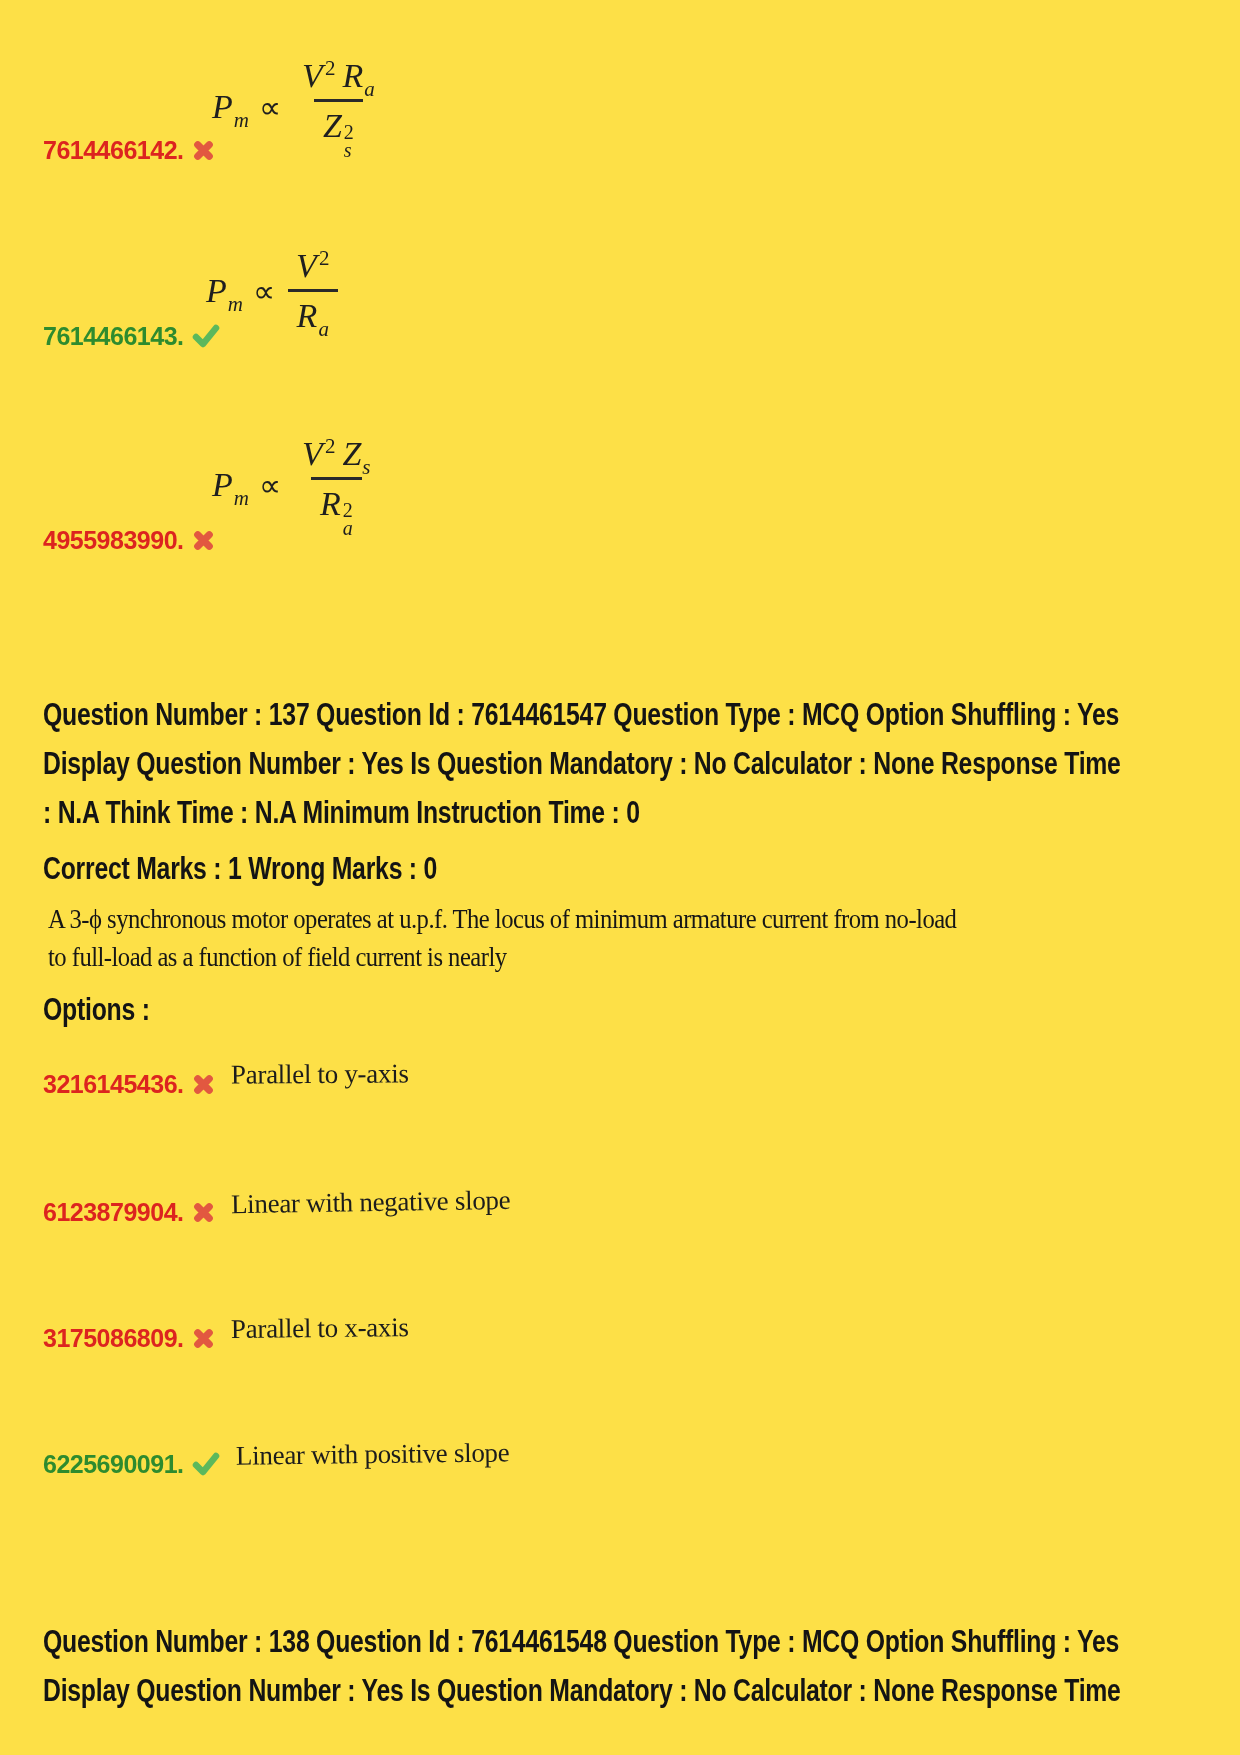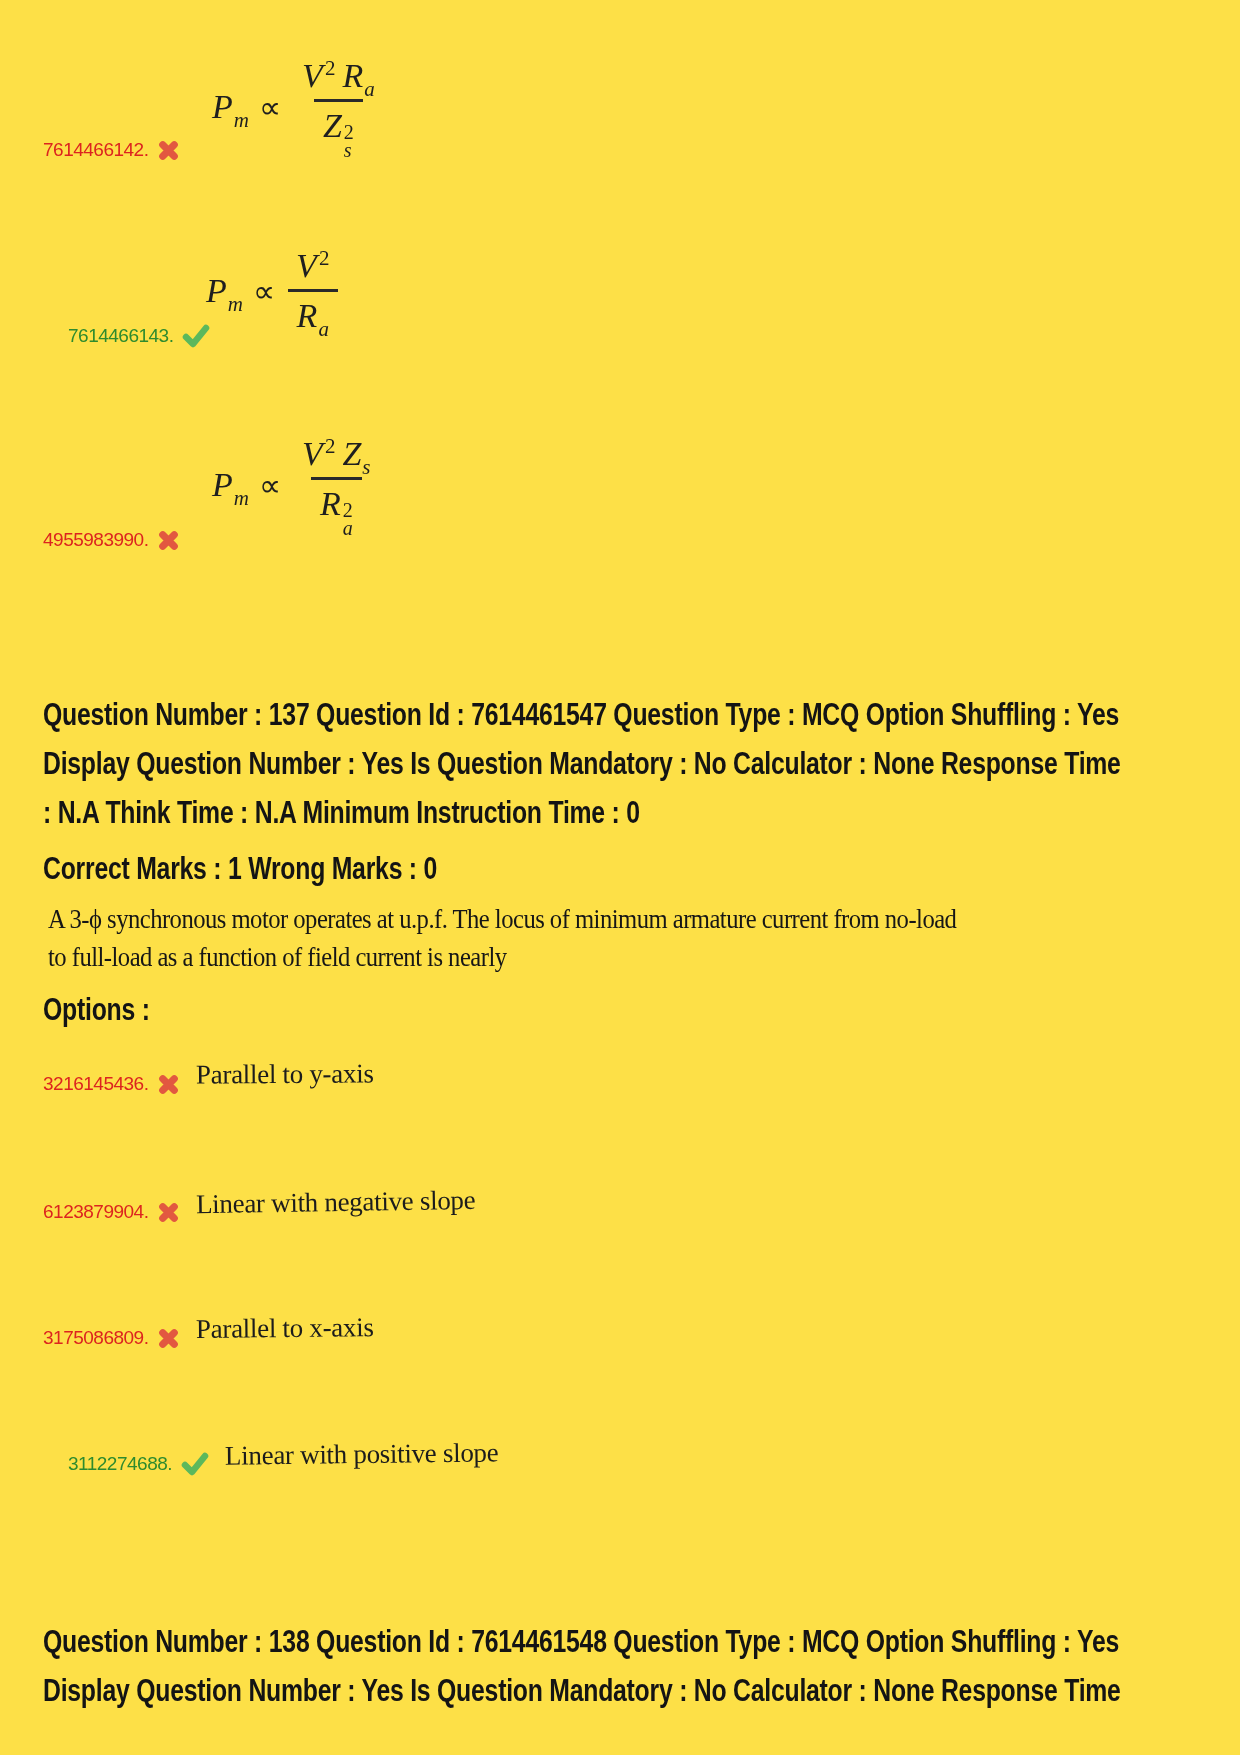--- a/index.html
+++ b/index.html
@@ -19,23 +19,23 @@
   .num{padding:0 9px 4px;white-space:nowrap;}
   .den{border-top:3px solid #2a2a2a;padding:4px 9px 0;white-space:nowrap;}
   .sp{margin-left:7px;}
   .stack{display:inline-flex;flex-direction:column;align-items:flex-start;
          font-size:20px;line-height:18px;margin-left:2px;position:relative;top:2px;}
   .stk-sup{font-style:normal;}
   .stk-sub{font-style:italic;}
 
   
   .id-row{display:flex;align-items:center;height:40px;white-space:nowrap;}
-  .opt-id{font-size:19px;letter-spacing:-0.5px;}
+  .opt-id{font-size:25px;letter-spacing:-0.5px;font-weight:bold;}
   .opt-id.wrong{color:#dc241f;}
-  .opt-id.correct{color:#2e8b2e;margin-left:25px;}
+  .opt-id.correct{color:#2e8b2e;}
   .icon{display:inline-flex;align-items:center;margin-left:9px;}
 
   
   .opt-text{font-family:"Liberation Serif",serif;font-size:27px;color:#1c1c1c;
             margin-left:16px;letter-spacing:-0.3px;white-space:nowrap;}
 
   
   .meta{left:43px;font-weight:700;font-size:31px;color:#141414;white-space:nowrap;
         transform:scaleX(0.8);transform-origin:0 0;letter-spacing:-0.3px;}
 
@@ -147,21 +147,21 @@
     <span class="opt-id wrong">3175086809.</span>
     <span class="icon">
       <svg width="23" height="23" viewBox="0 0 24 24">
           <path d="M6 6 L18 18 M18 6 L6 18" stroke="#e25840" stroke-width="7.5" stroke-linecap="round" fill="none"></path>
         </svg>
     </span>
     <span class="opt-text tilt-c">Parallel to x-axis</span>
   </div>
 
   <div class="id-row abs" style="left:43px;top:1444px">
-    <span class="opt-id correct">3112274688.</span>
+    <span class="opt-id correct">6225690091.</span>
     <span class="icon">
       <svg width="28" height="24" viewBox="0 0 28 24">
           <path d="M4 13 L11 20 L24 4" stroke="#5cb85c" stroke-width="6.5" fill="none" stroke-linecap="round" stroke-linejoin="round"></path>
         </svg>
     </span>
     <span class="opt-text tilt-d">Linear with positive slope</span>
   </div>
 
   <div class="meta abs" style="top:1624px">Question Number : 138 Question Id : 7614461548 Question Type : MCQ Option Shuffling : Yes</div>
   <div class="meta abs" style="top:1673px">Display Question Number : Yes Is Question Mandatory : No Calculator : None Response Time</div>

